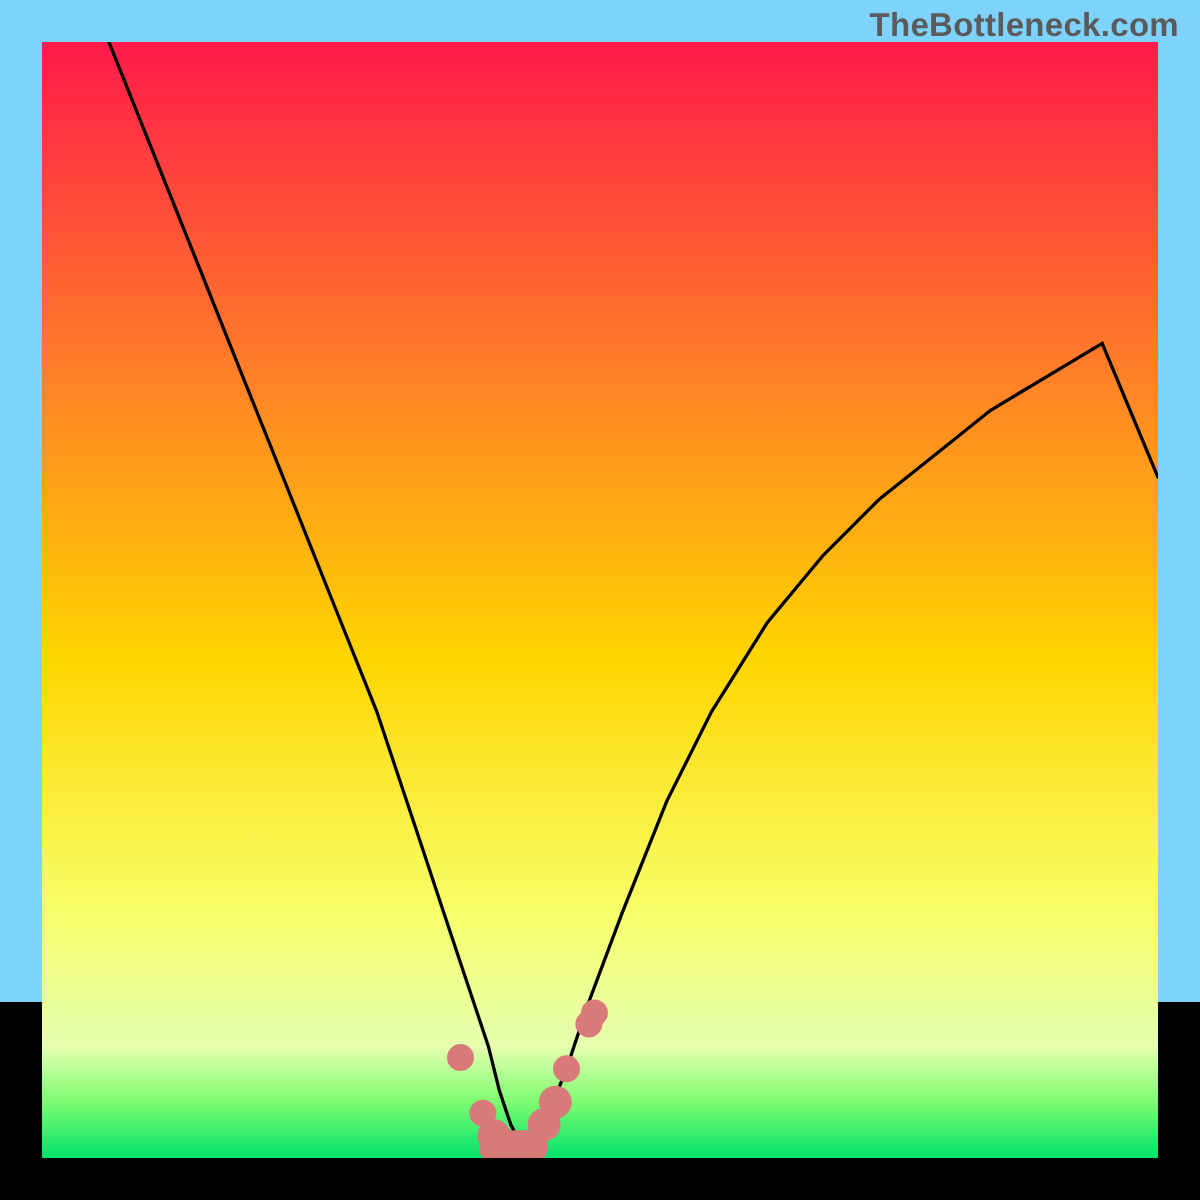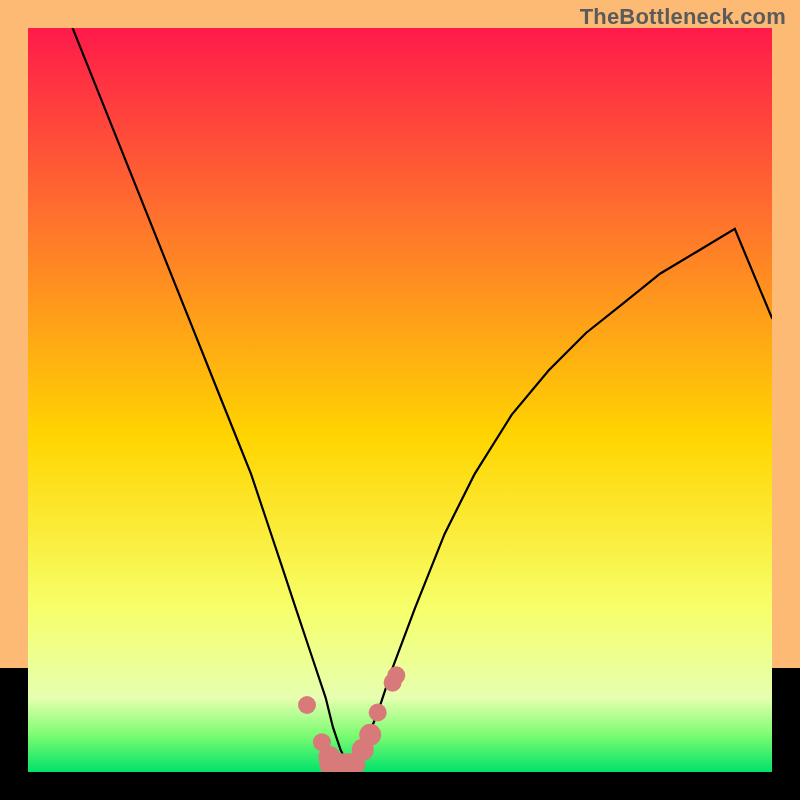--- a/index.html
+++ b/index.html
@@ -10,21 +10,21 @@
     background: #000;
     overflow: hidden;
     font-family: Arial, Helvetica, sans-serif;
   }
   .frame {
     position: absolute;
     top: 0;
     left: 0;
     width: 800px;
     height: 668px;
-    background: #fdba74;
+    background: #7dd3fc;
   }
   .plot {
     position: absolute;
     top: 28px;
     left: 28px;
     width: 744px;
     height: 744px;
     overflow: hidden;
   }
   .watermark {

